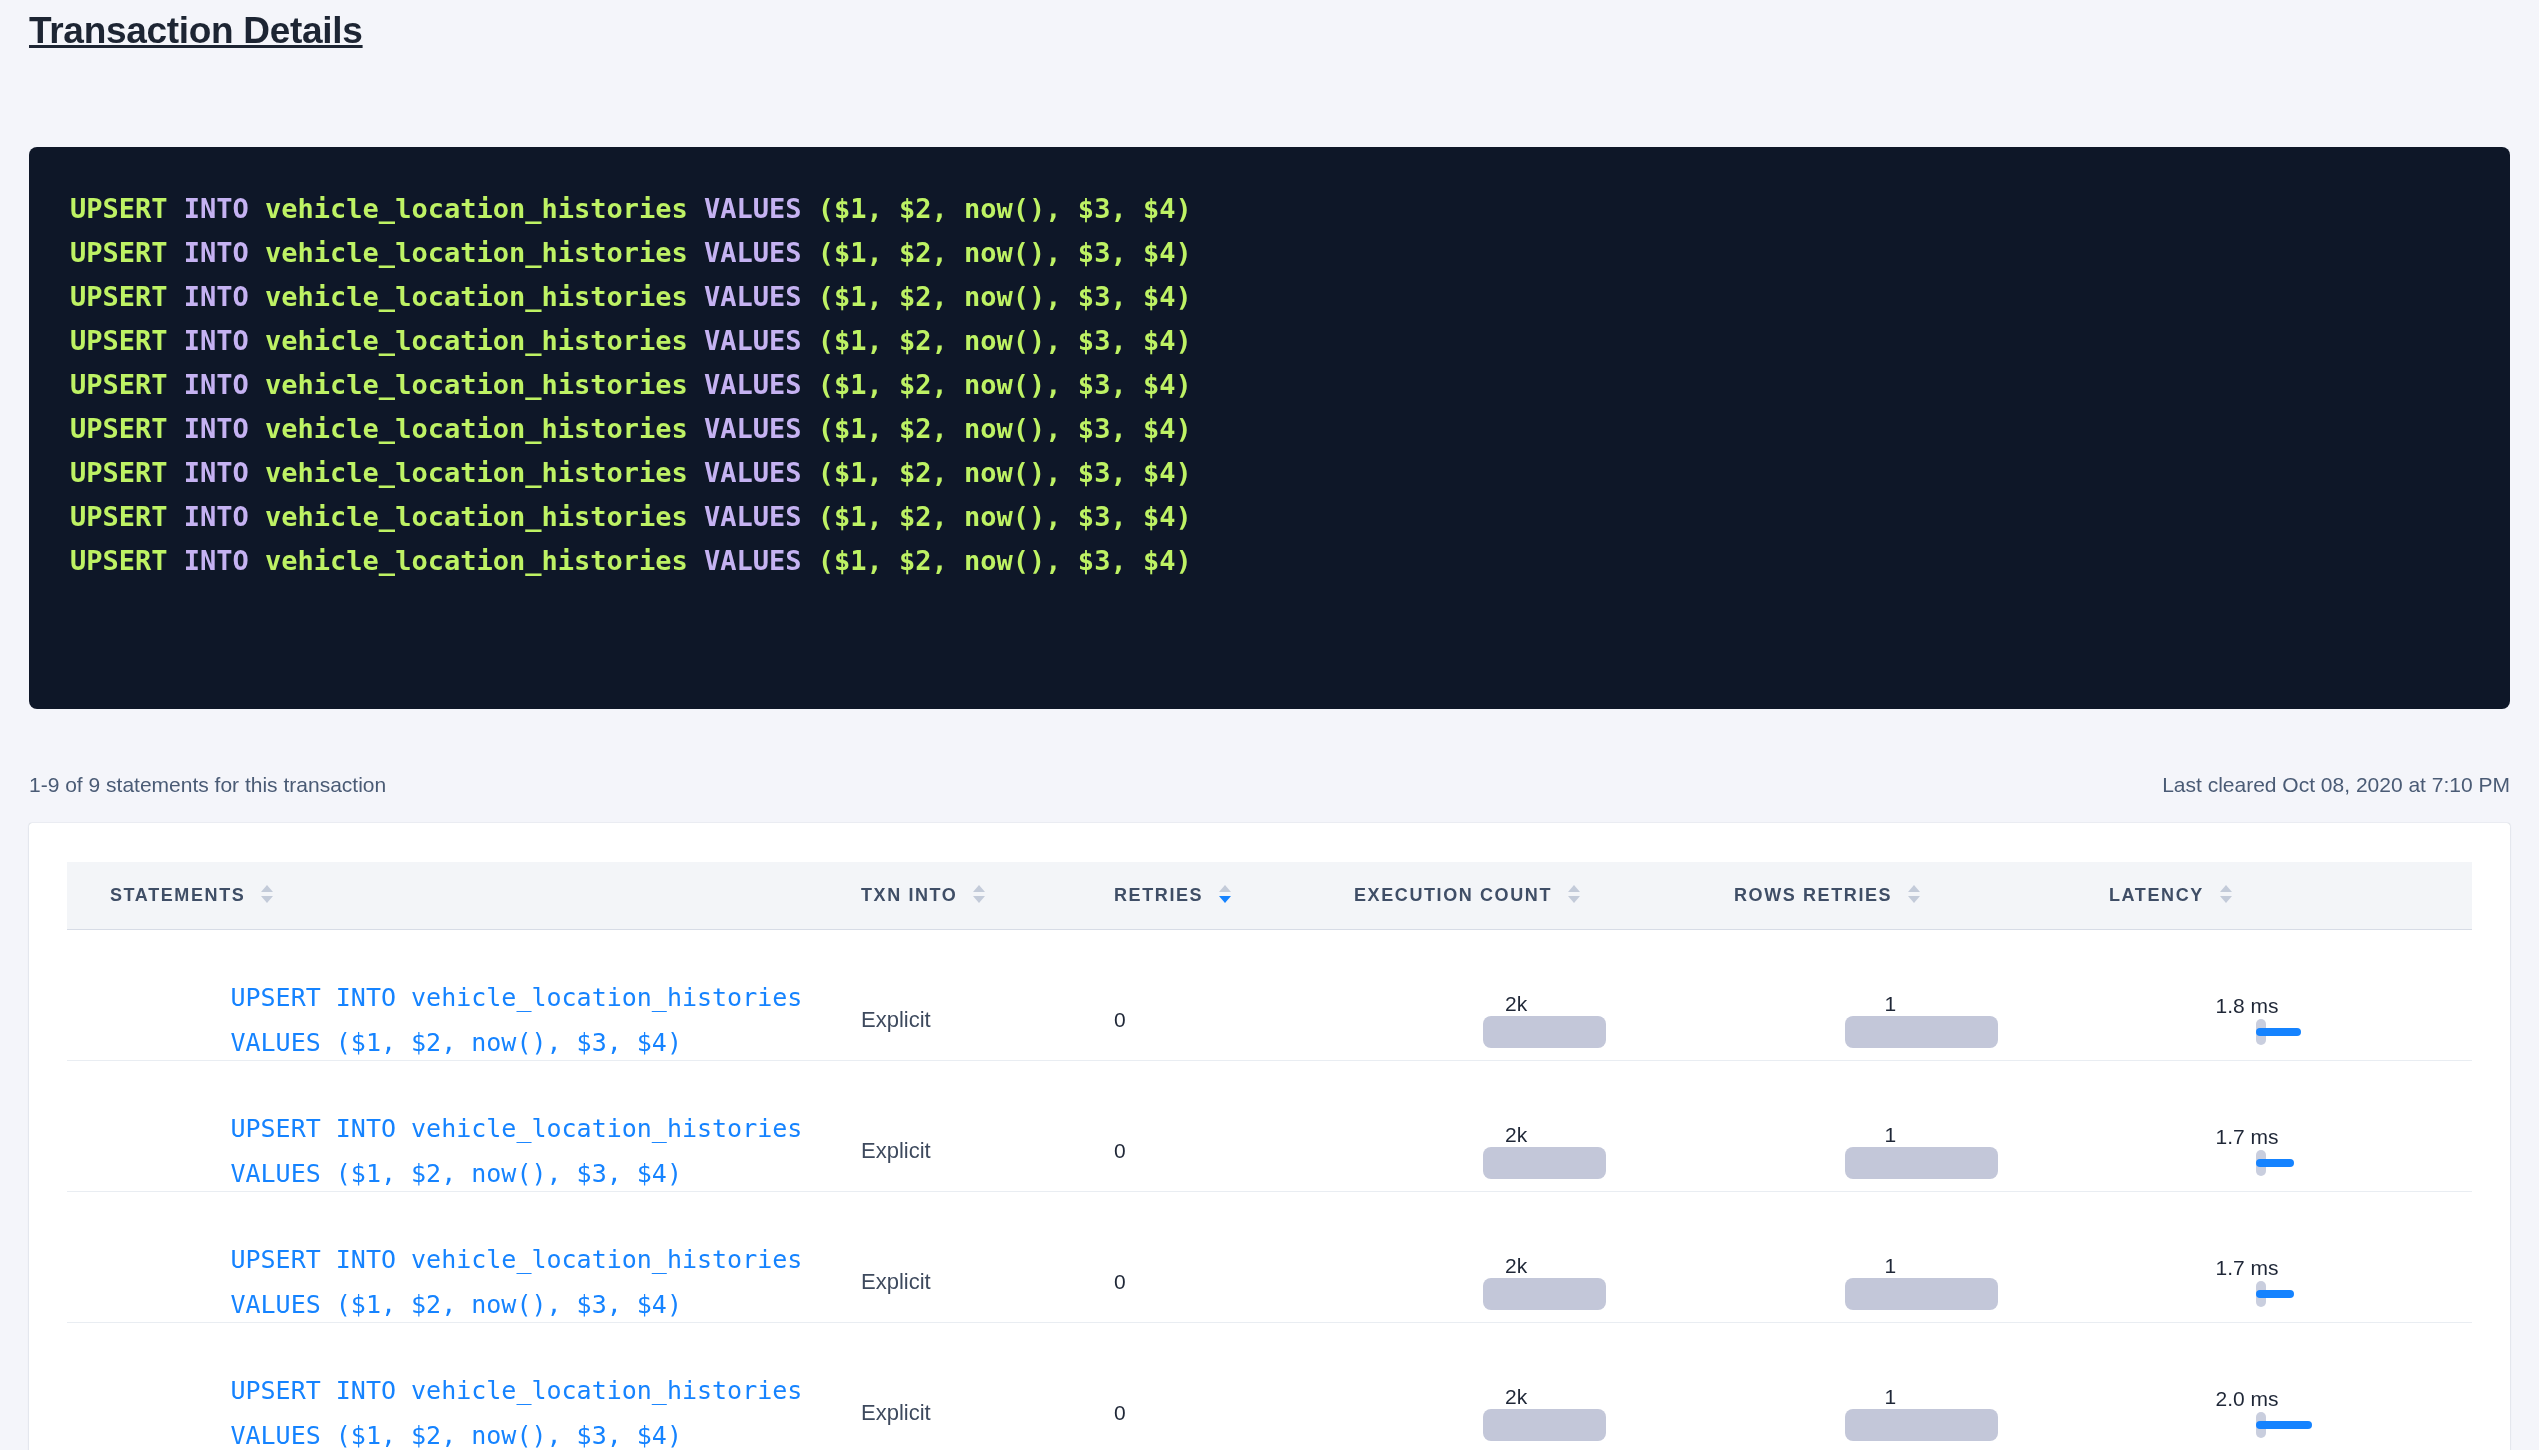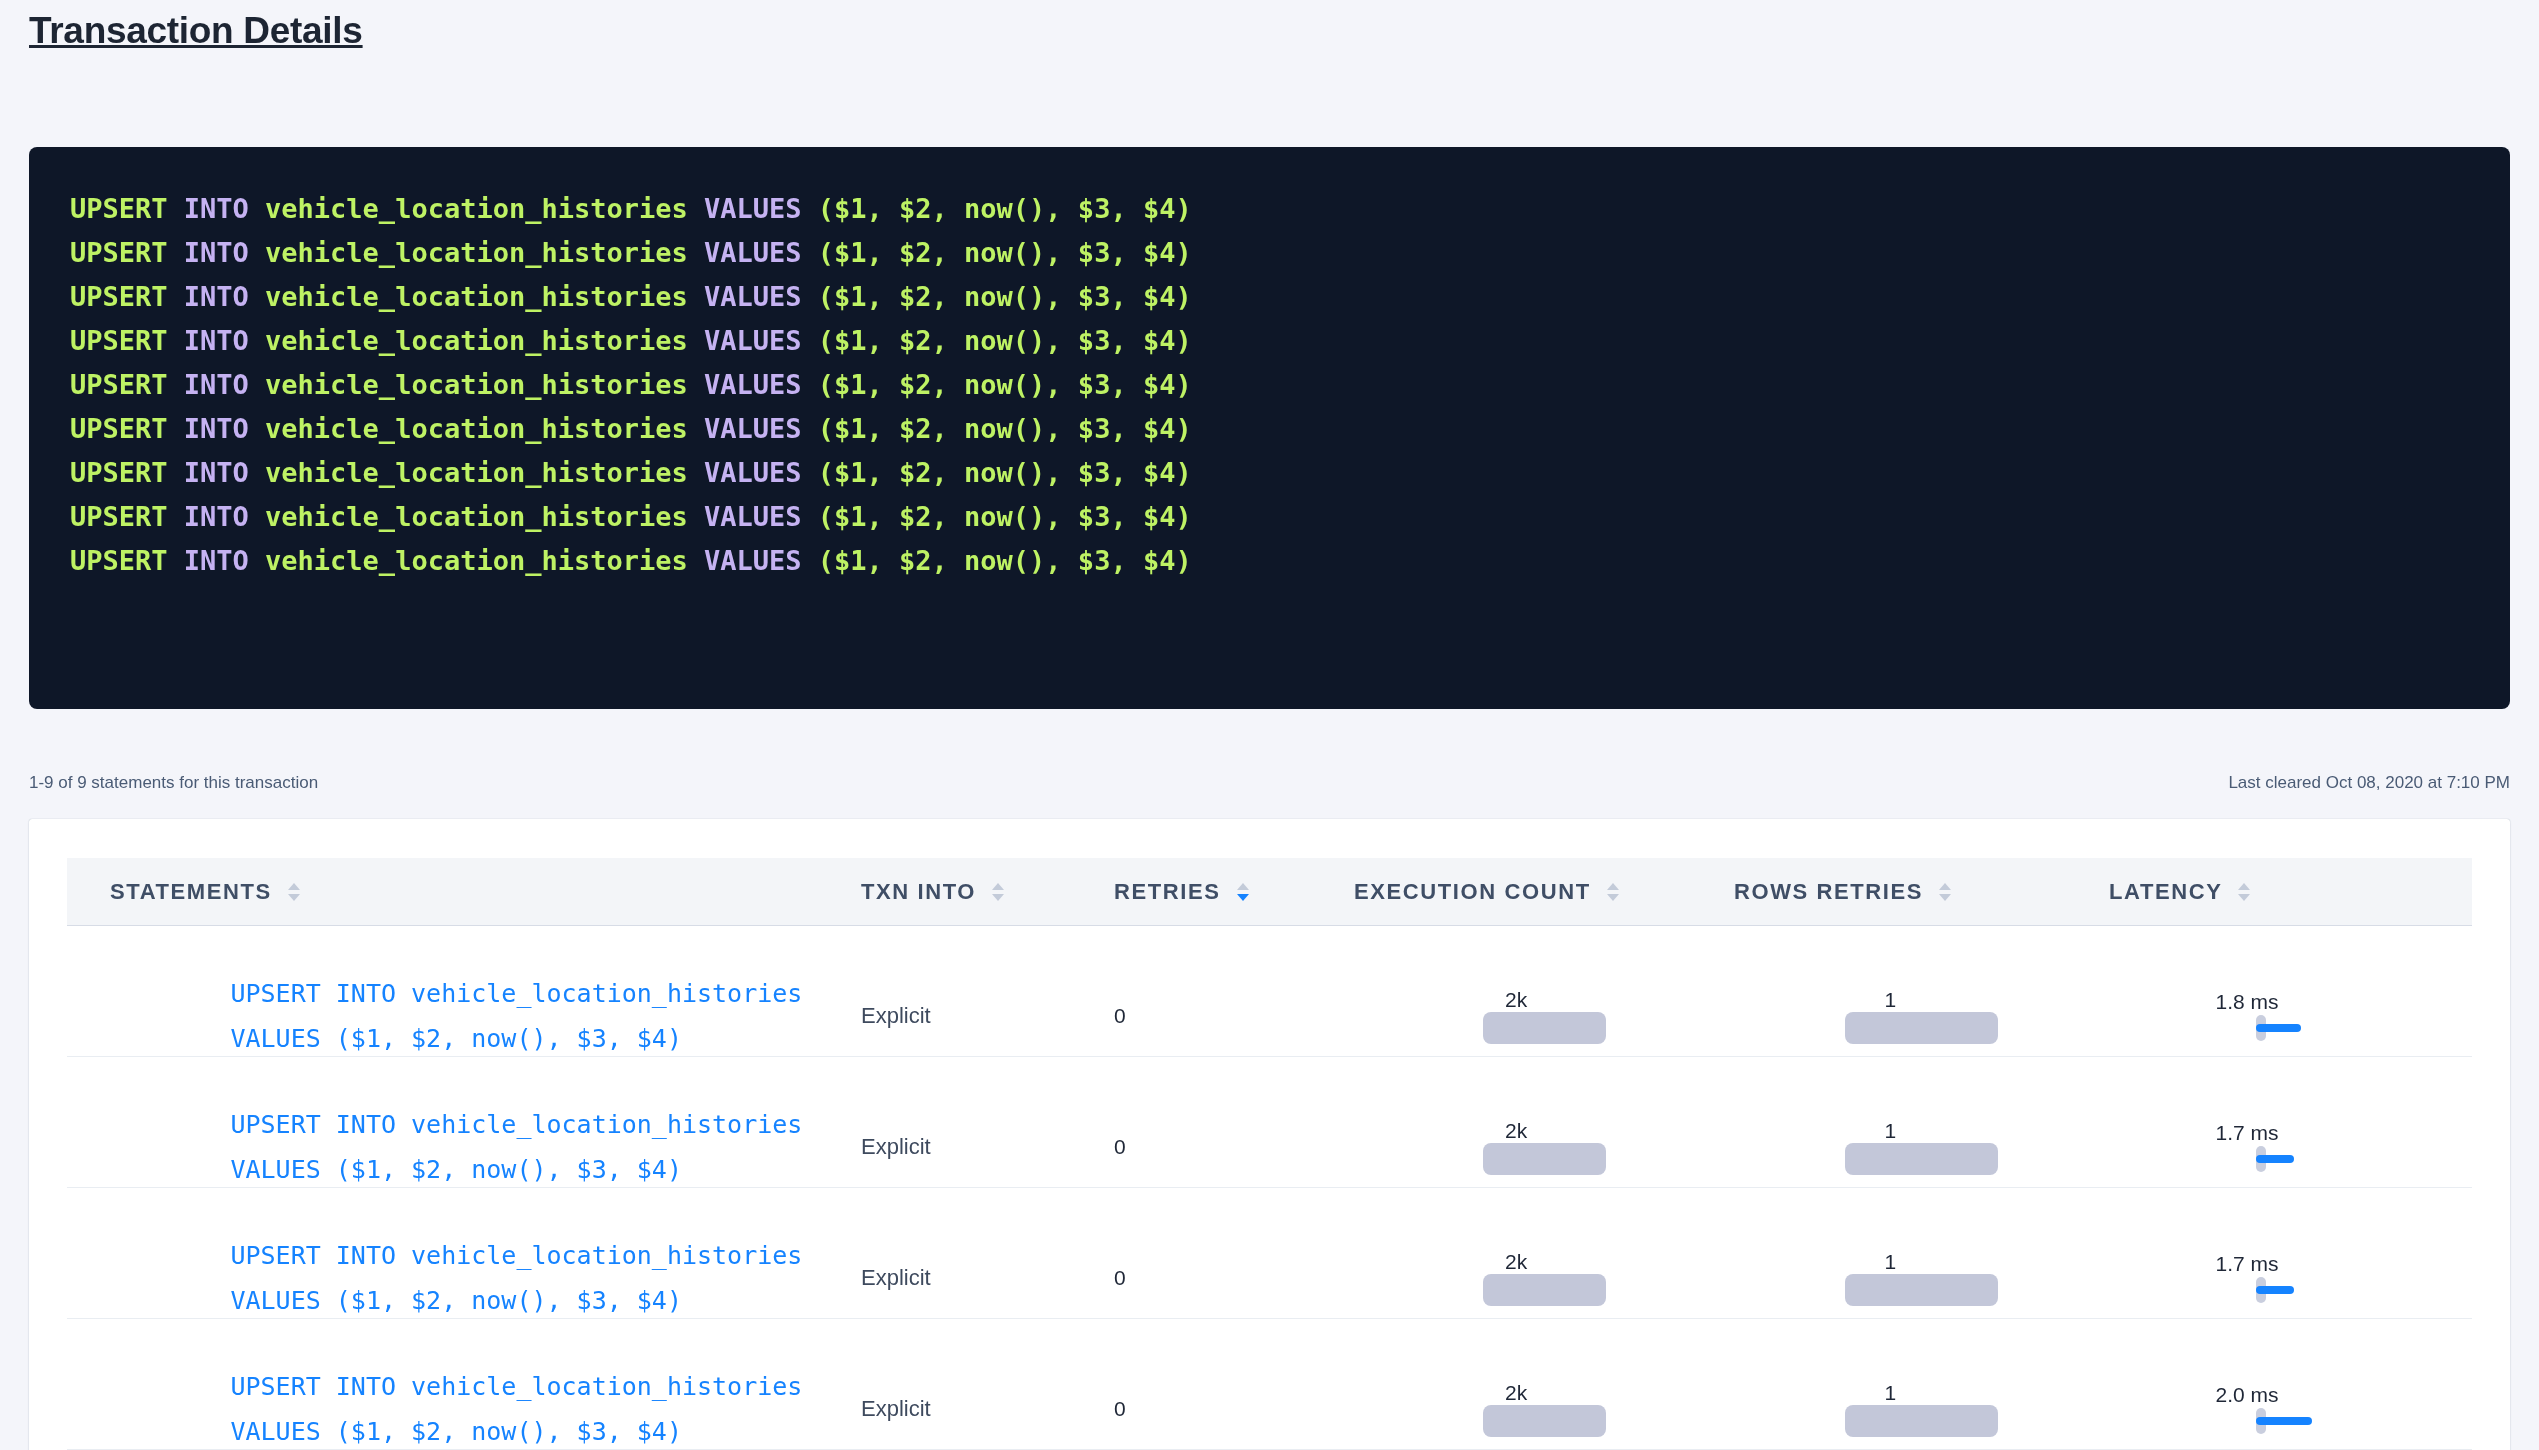--- a/index.html
+++ b/index.html
@@ -38,21 +38,21 @@
   }
   .tok-plain { color:#bef264; }
   .tok-keyword { color:#c5b2f2; }
 
   
   .meta-row {
     margin-top:64px;
     display:flex;
     justify-content:space-between;
     align-items:baseline;
-    font-size:17px;
+    font-size:21px;
     font-weight:500;
     color:#4a5b75;
   }
 
   
   .card {
     margin-top:26px;
     background:#ffffff;
     border-radius:3px;
     box-shadow:0 0 1px rgba(67,90,111,0.45), 0 1px 2px rgba(67,90,111,0.15);
@@ -64,23 +64,22 @@
     grid-template-columns:794px 253px 240px 380px 375px 1fr;
     align-items:center;
   }
   .thead {
     height:68px;
     background:#f3f5f8;
     border-bottom:1px solid #d7dce6;
   }
   .th {
     display:flex;
-    align-items:center;
     gap:16px;
-    font-size:22px;
+    font-size:18px;
     font-weight:700;
     letter-spacing:1.6px;
     color:#3f4e66;
     cursor:pointer;
     white-space:nowrap;
   }
   .th:first-child { padding-left:43px; }
   .sort { display:flex; flex-direction:column; gap:4px; }
   .tri { width:0; height:0; border-left:6px solid transparent; border-right:6px solid transparent; }
   .tri.up   { border-bottom:7px solid #c3cbd9; }

